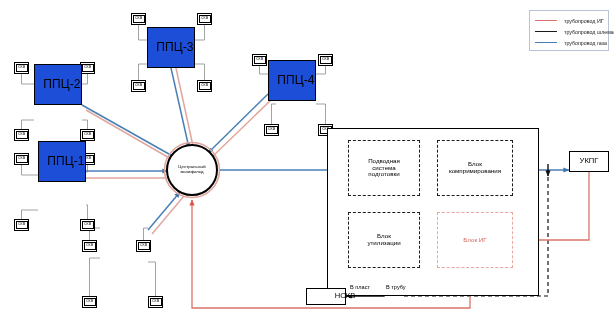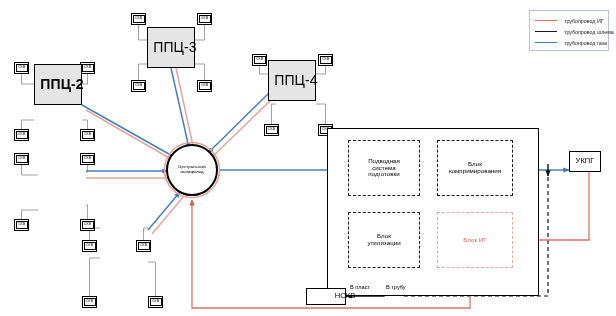--- a/index.html
+++ b/index.html
@@ -28,22 +28,22 @@
     position: absolute;
     box-sizing: border-box;
     display: flex;
     align-items: center;
     justify-content: center;
     text-align: center;
     line-height: 1.08;
   }
   .ppc {
     border: 1.4px solid #000;
-    background: #e5e5e5;
-    font-size: 14px;
+    background: #1d4ed8;
+    font-size: 12px;
     color: #000;
     letter-spacing: 0.1px;
     padding-left: 8px;
   }
   .skv {
     border: 1.2px solid #000;
     background: #fff;
     font-size: 4.1px;
     color: #000;
     width: 15px;
@@ -293,21 +293,24 @@
   <div class="node skv" style="left:136px; top:240px;">
       <span class="skv-inner">СКВ</span>
     </div>
   <div class="node skv" style="left:82px; top:296px;">
       <span class="skv-inner">СКВ</span>
     </div>
   <div class="node skv" style="left:148px; top:296px;">
       <span class="skv-inner">СКВ</span>
     </div>
 
-  <div class="node ppc" style="left:34px; top:64px; width:48px; height:41px;font-weight:bold;">
+  <div class="node ppc" style="left:38px; top:141px; width:48px; height:41px;">
+    <span>ППЦ-1</span>
+  </div>
+  <div class="node ppc" style="left:34px; top:64px; width:48px; height:41px;">
     <span>ППЦ-2</span>
   </div>
   <div class="node ppc" style="left:147px; top:27px; width:48px; height:41px;">
     <span>ППЦ-3</span>
   </div>
   <div class="node ppc" style="left:268px; top:60px; width:48px; height:41px;text-align:center;">
     <span>ППЦ-4</span>
   </div>
 
   <div class="node manifold" style="left:166px; top:144px;">
@@ -330,21 +333,21 @@
 
   <div class="node dashed-box" style="left:348px; top:212px; width:72px; height:56px;">
     <span>Блок</span>
     <span>утилизации</span>
   </div>
 
   <div class="node dashed-box red" style="left:437px; top:212px; width:76px; height:56px;">
     <span>Блок ИГ</span>
   </div>
 
-  <div class="node term-box" style="left:569px; top:151px; width:32px; height:21px;">
+  <div class="node term-box" style="left:569px; top:151px; width:40px; height:21px;">
     <span>УКПГ</span>
   </div>
 
   <div class="node term-box" style="left:306px; top:288px; width:36px; height:17px;padding-left:38px;">
     <span>НСКВ</span>
   </div>
 
   <div class="edge-label" style="left:349px; top:284px;">В пласт</div>
   <div class="edge-label" style="left:385px; top:284px;">В трубу</div>
 

